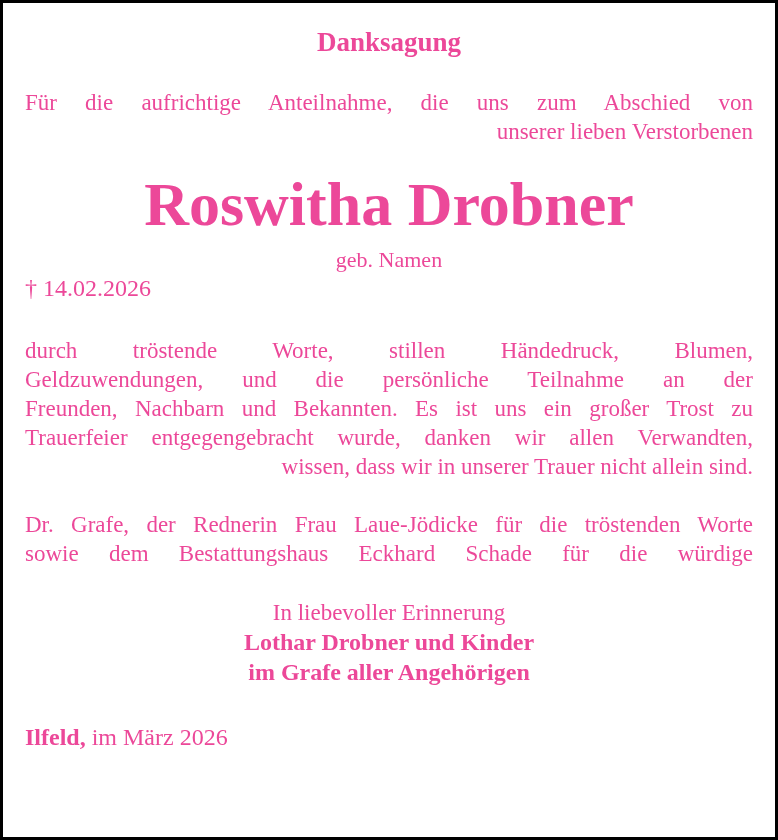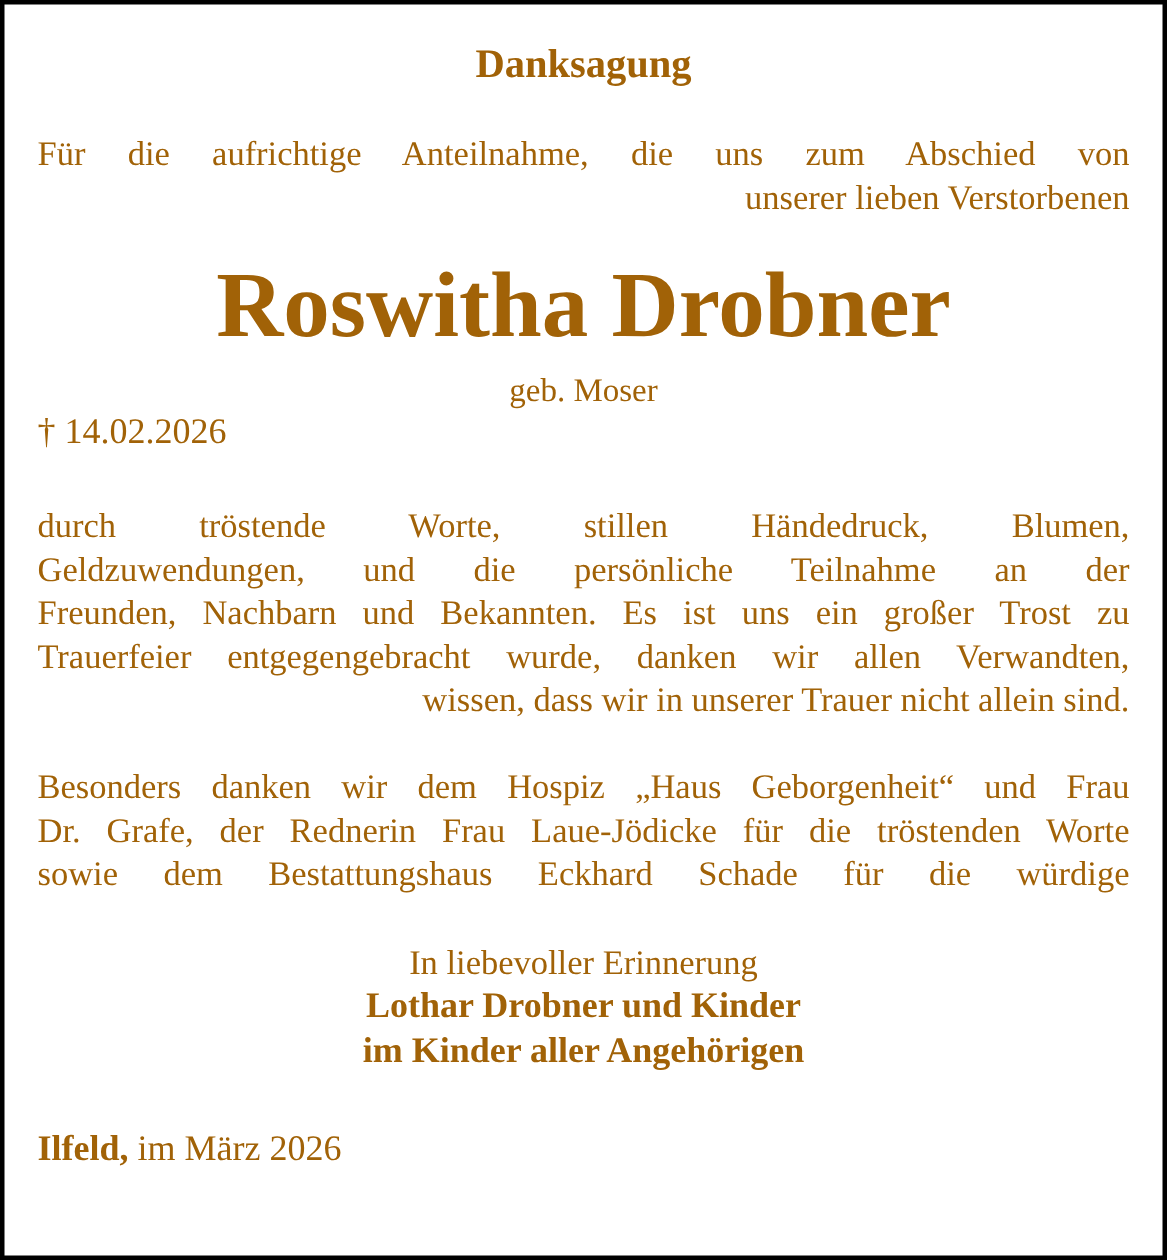--- a/index.html
+++ b/index.html
@@ -5,21 +5,21 @@
   html, body { margin: 0; padding: 0; background: #ffffff; }
   .sheet {
     position: relative;
     width: 778px;
     height: 840px;
     box-sizing: border-box;
     border: 3px solid #000000;
     background: #ffffff;
     padding: 24px 22px 0 22px;
     font-family: "Liberation Serif", "DejaVu Serif", serif;
-    color: #a16207;
+    color: #ec4899;
     overflow: hidden;
   }
   .title {
     text-align: center;
     font-weight: bold;
     font-size: 27px;
     line-height: 30px;
   }
   .para {
     font-size: 23px;
@@ -78,40 +78,39 @@
 <div class="sheet">
 
   <div class="title">Danksagung</div>
 
   <div class="para intro">
     <div class="jline">Für die aufrichtige Anteilnahme, die uns zum Abschied von</div>
     <div class="lline">unserer lieben Verstorbenen</div>
   </div>
 
   <div class="name">Roswitha Drobner</div>
-  <div class="maiden">geb. Moser</div>
+  <div class="maiden">geb. Namen</div>
   <div class="death">† 14.02.2026</div>
 
   <div class="para thanks">
     <div class="jline">durch tröstende Worte, stillen Händedruck, Blumen,</div>
     <div class="jline">Geldzuwendungen, und die persönliche Teilnahme an der</div>
     <div class="jline">Freunden, Nachbarn und Bekannten. Es ist uns ein großer Trost zu</div>
     <div class="jline">Trauerfeier entgegengebracht wurde, danken wir allen Verwandten,</div>
     <div class="lline">wissen, dass wir in unserer Trauer nicht allein sind.</div>
   </div>
 
   <div class="para special">
-    <div class="jline">Besonders danken wir dem Hospiz „Haus Geborgenheit“ und Frau</div>
     <div class="jline">Dr. Grafe, der Rednerin Frau Laue-Jödicke für die tröstenden Worte</div>
     <div class="jline">sowie dem Bestattungshaus Eckhard Schade für die würdige</div>
   </div>
 
   <div class="closing">
     <div>In liebevoller Erinnerung</div>
     <div class="bold-line">Lothar Drobner und Kinder</div>
-    <div class="bold-line">im Kinder aller Angehörigen</div>
+    <div class="bold-line">im Grafe aller Angehörigen</div>
   </div>
 
   <div class="footer">
     <span class="place">Ilfeld,</span><span> im März 2026</span>
   </div>
 
 </div>
 
 </body></html>

